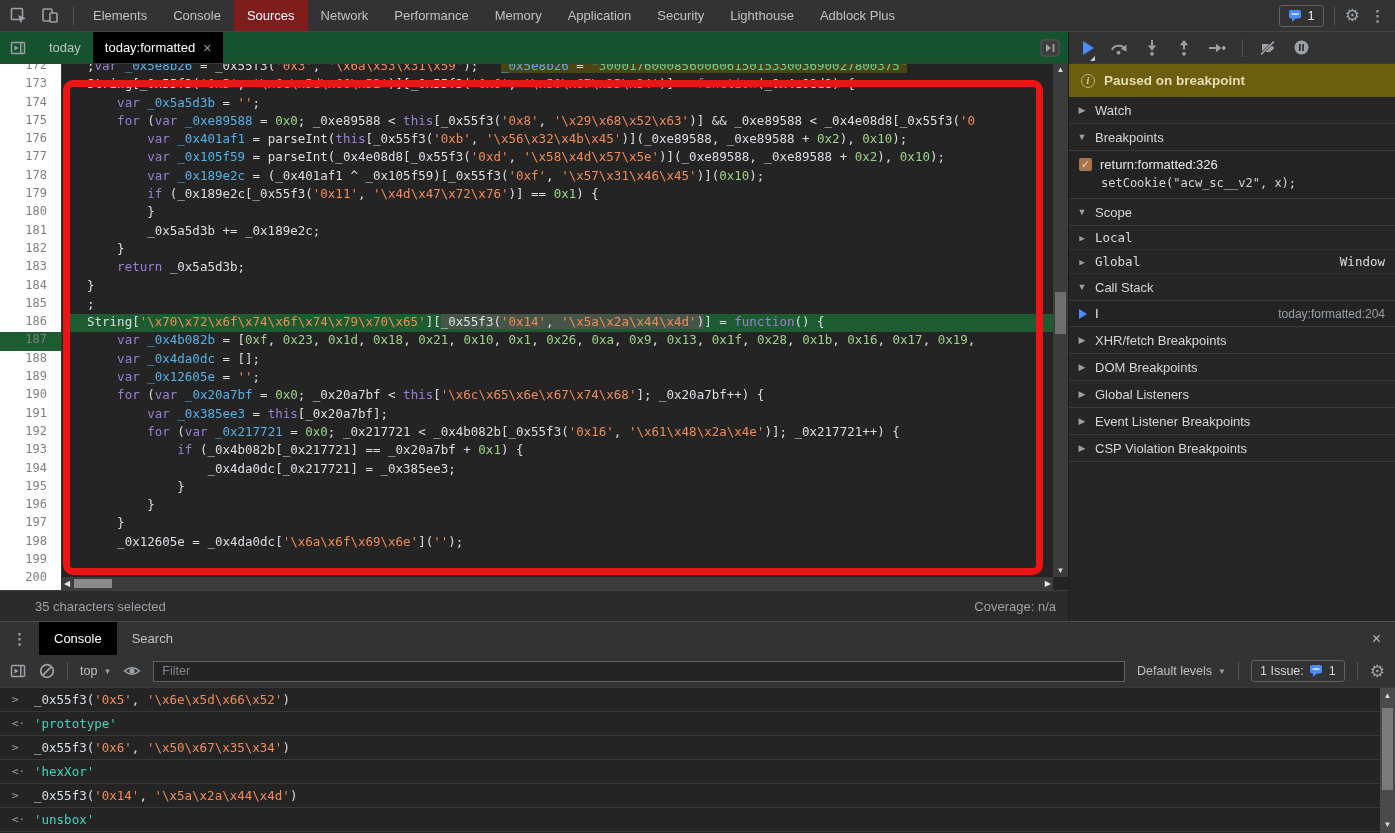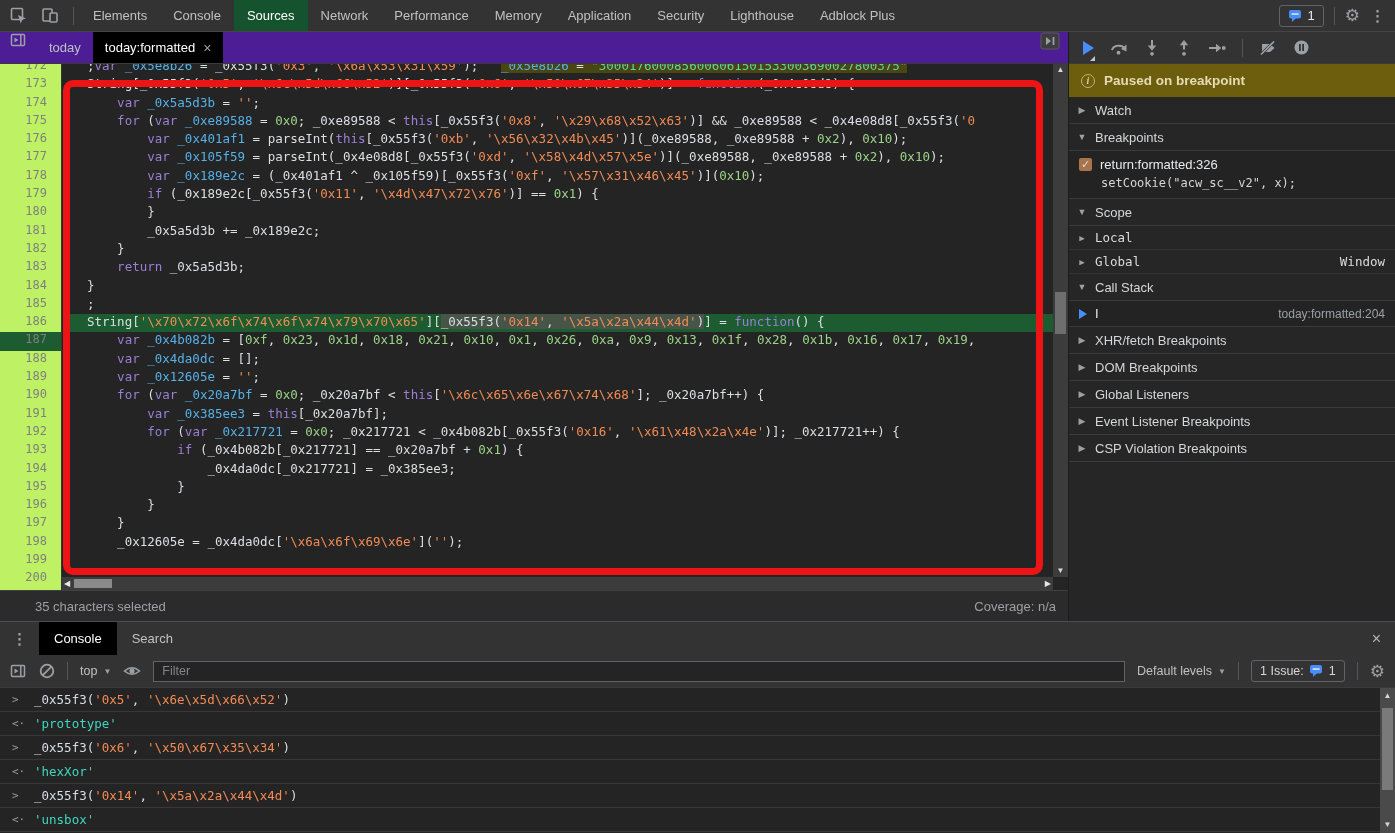--- a/index.html
+++ b/index.html
@@ -5,38 +5,38 @@
   *{box-sizing:border-box;margin:0;padding:0}
   body{background:#111;font-family:"Liberation Sans",sans-serif}
   .devtools{position:relative;width:1395px;height:833px;background:#242424;color:#bdc1c6;overflow:hidden;font-size:13px}
 
   
   .main-toolbar{height:32px;background:#333;display:flex;align-items:center;border-bottom:1px solid #454545}
   .mt-icons{display:flex;align-items:center;padding:0 6px 0 10px;gap:14px}
   .vsep{width:1px;height:18px;background:#525559}
   .panel-tabs{display:flex;height:100%}
   .ptab{display:flex;align-items:center;padding:0 13px;color:#bdc1c6;cursor:default;height:100%}
-  .ptab.active{background:#14532d;color:#fff}
+  .ptab.active{background:#7f1d1d;color:#fff}
   .mt-right{margin-left:auto;display:flex;align-items:center;gap:10px;padding-right:10px}
   .badge-box{display:flex;align-items:center;gap:5px;border:1px solid #5f6368;border-radius:3px;padding:2px 8px;height:22px;color:#e8eaed}
   .glyph{color:#9aa0a6;font-size:17px;line-height:1}
   .kebab{color:#9aa0a6;font-size:15px;letter-spacing:0;line-height:1;font-weight:bold}
 
   
   .upper{display:flex;height:589px}
   .sources-panel{width:1069px;display:flex;flex-direction:column;border-right:1px solid #1c1c1c}
-  .file-tabbar{height:32px;background:#4c1d95;display:flex;border-bottom:1px solid #3a3a3a}
+  .file-tabbar{height:32px;background:#14532d;display:flex;align-items:center;border-bottom:1px solid #3a3a3a}
   .ftab{display:flex;align-items:center;height:100%;padding:0 12px;color:#bdc1c6;gap:8px}
   .ftab.active{background:#000;color:#fff}
   .ftab .close{color:#9aa0a6;font-size:14px}
   .ft-right{margin-left:auto;padding-right:8px}
 
   
   .editor{position:relative;height:526px;overflow:hidden;background:#242424}
-  .gutter{position:absolute;left:0;top:0;bottom:0;width:62px;background:#bef264;border-right:1px solid #363636;overflow:hidden}
+  .gutter{position:absolute;left:0;top:0;bottom:0;width:62px;background:#ffffff;border-right:1px solid #363636;overflow:hidden}
   .gutter-inner,.code-inner{margin-top:-6px}
   .gutter .ln{height:18.3px;line-height:18.3px;text-align:right;padding-right:14px;color:#7f7f7f;font:12px "DejaVu Sans Mono",monospace}
   .code{position:absolute;left:63px;top:0;right:15px;bottom:13px;overflow:hidden}
   .line{height:18.3px;line-height:18.3px;white-space:pre;font:12.5px "DejaVu Sans Mono",monospace;padding-left:24px;color:#dcdfe4}
   .exec{background:#1d5c31}
   .tok-p{color:#dcdfe4}.tok-k{color:#9a7fd4}.tok-d{color:#55b1e8}.tok-n{color:#9bd487}.tok-s{color:#f28b54}.tok-t{color:#5fd3a2}
   .olive{background:#4a4613}
   .sel{background:#475549}
 
   .vscroll{position:absolute;right:0;top:0;width:15px;height:513px;background:#3c3c3c}

